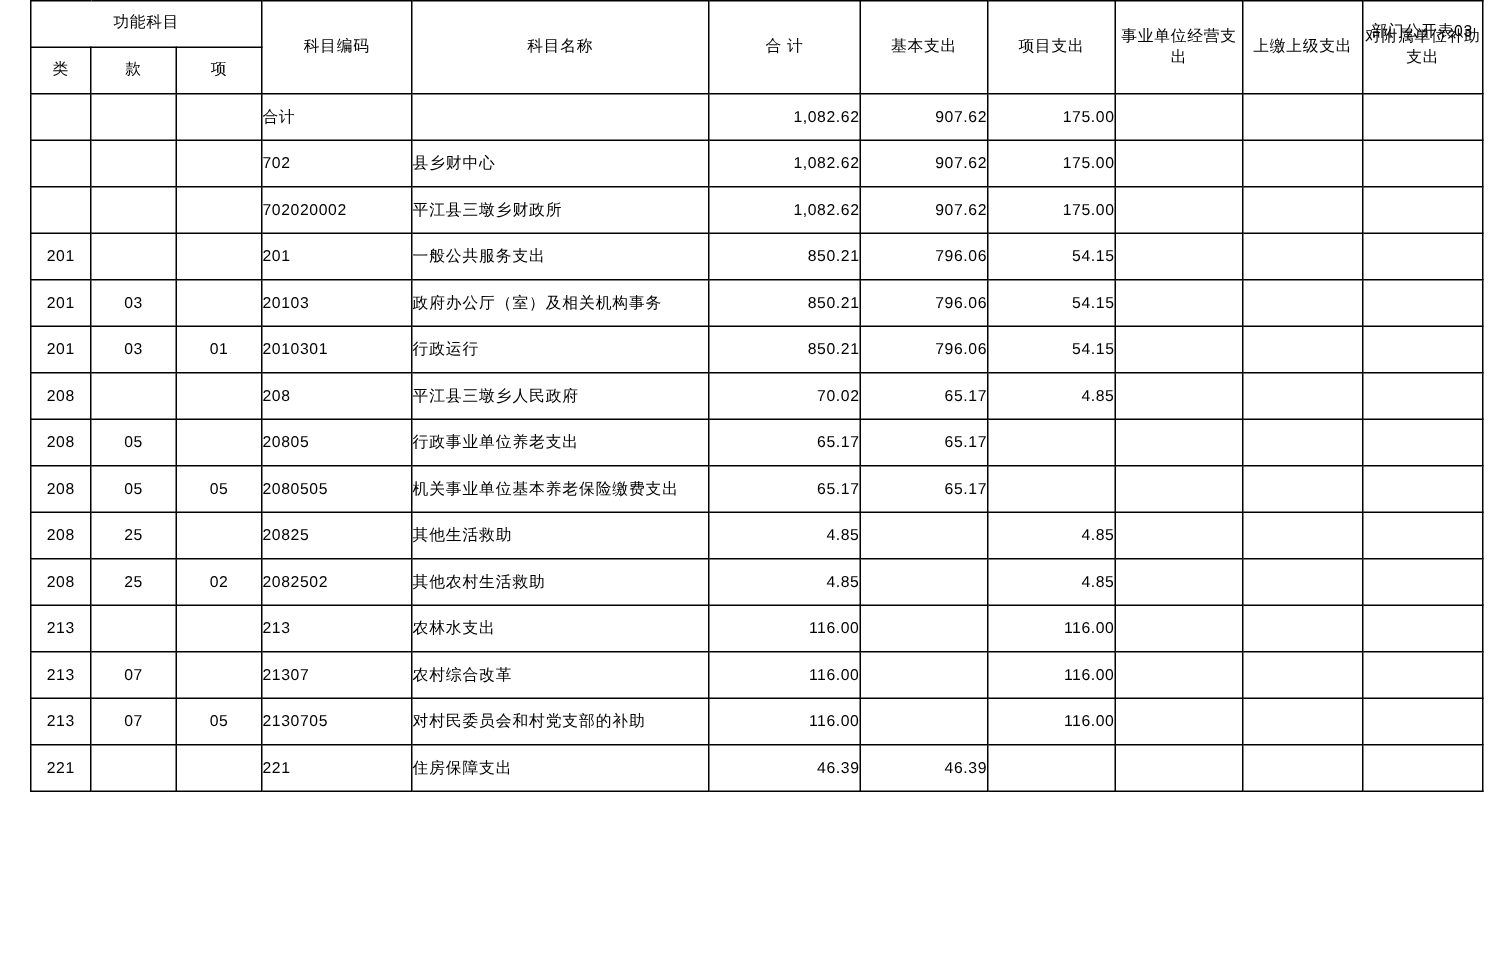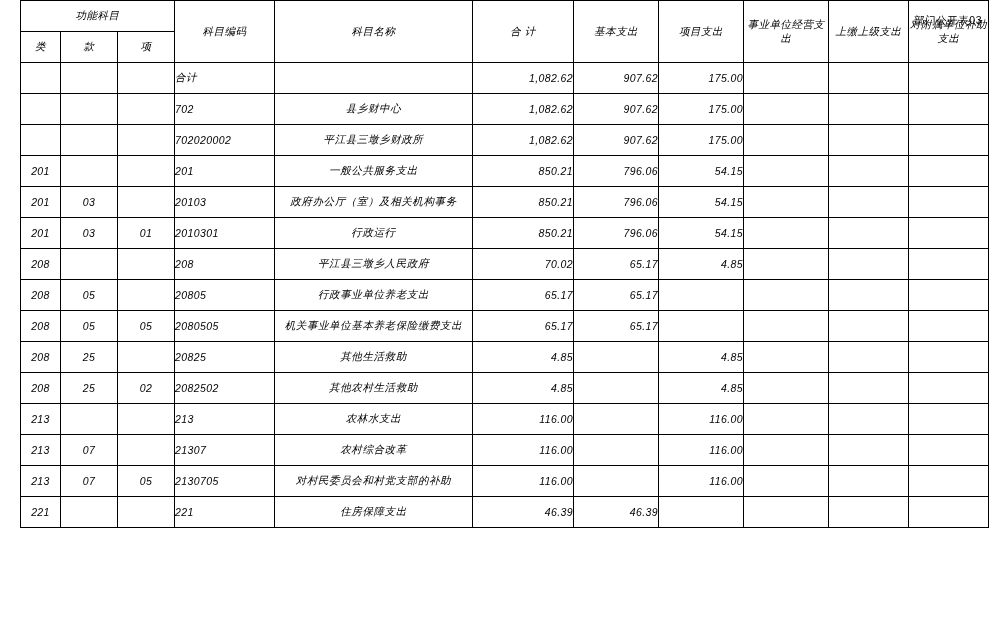--- a/index.html
+++ b/index.html
@@ -49,21 +49,20 @@
     letter-spacing: 0.6px;
   }
   .meta-right {
     letter-spacing: 0.4px;
   }
   table.budget {
     border-collapse: collapse;
     width: 968px;
     table-layout: fixed;
     font-size: 10.5px;
-    font-style: italic;
   }
   table.budget th,
   table.budget td {
     border: 1px solid #000000;
     padding: 0;
     height: 30px;
     vertical-align: middle;
     font-weight: normal;
   }
   table.budget th {
@@ -73,21 +72,21 @@
   }
   .hdr-group {
     font-size: 10.5px;
   }
   td.code-cell {
     text-align: left;
     padding-left: 14px;
     letter-spacing: 0.4px;
   }
   td.name-cell {
-    text-align: center;
+    text-align: left;
     letter-spacing: 0.6px;
   }
   td.num-cell {
     text-align: right;
     padding-right: 14px;
     font-family: "Liberation Sans", "DejaVu Sans", sans-serif;
     letter-spacing: 0.4px;
   }
   td.lvl-cell {
     text-align: center;

